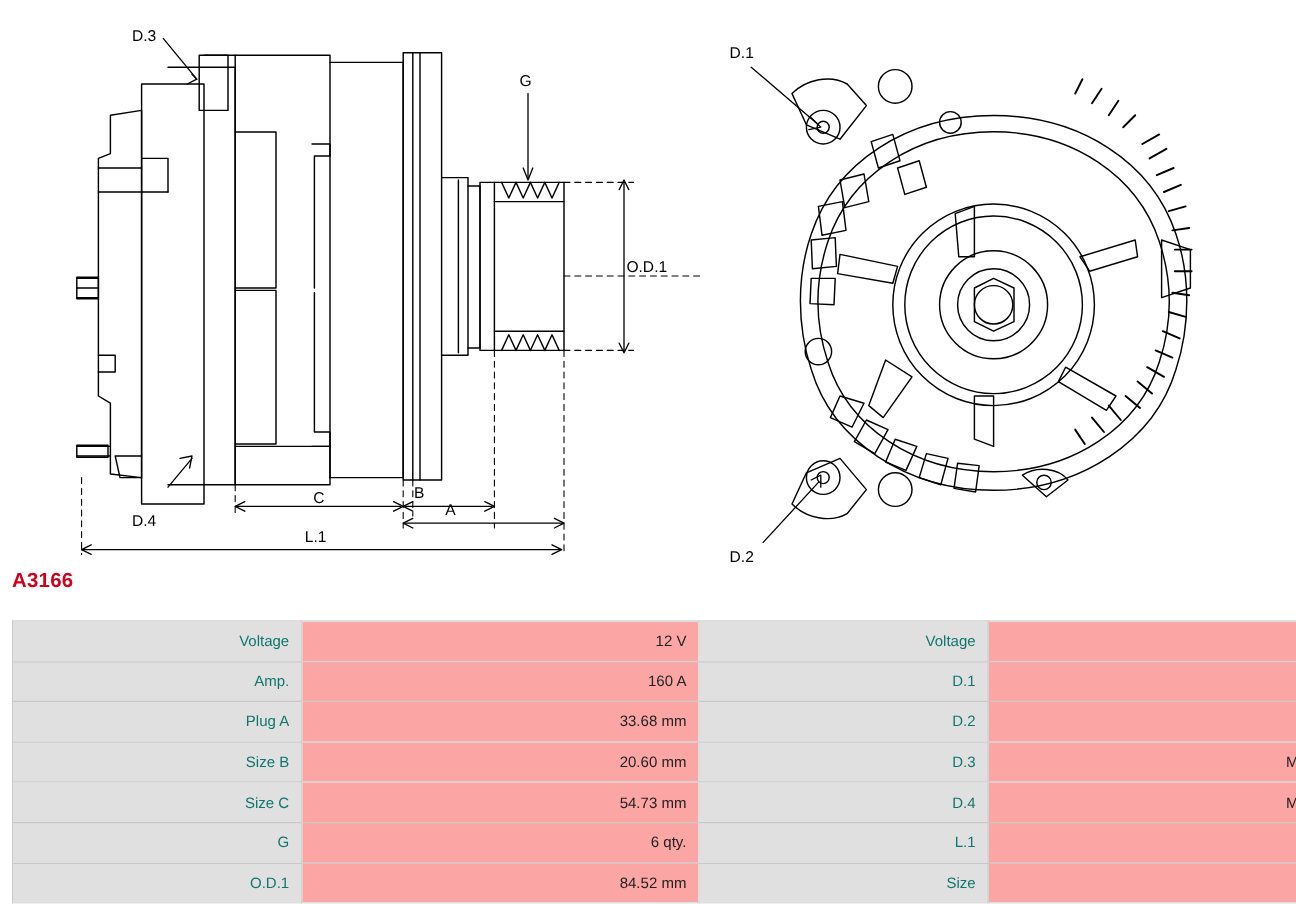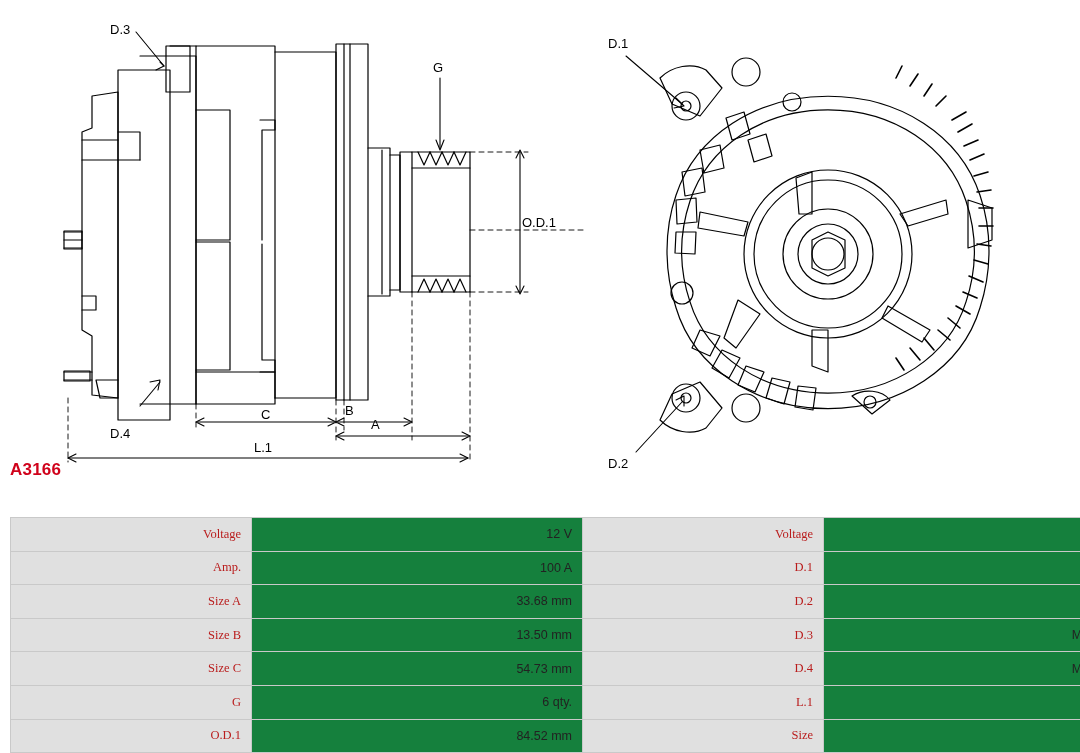--- a/index.html
+++ b/index.html
@@ -33,21 +33,21 @@
   }
   .lbl {
     font-size: 13px;
     fill: #000;
     font-family: "Liberation Sans", sans-serif;
   }
   
   #part-number {
     position: absolute;
     left: 10px;
-    top: 460px;
+    top: 474px;
     font-size: 17px;
     font-weight: bold;
     color: #d0021b;
     letter-spacing: 0.2px;
   }
   
   #spec-table {
     position: absolute;
     left: 10px;
     top: 517px;
@@ -60,26 +60,25 @@
     border: 1px solid #c9c9c9;
     height: 32.6px;
     padding: 0 10px;
     vertical-align: middle;
     white-space: nowrap;
     overflow: hidden;
   }
   td.key {
     background: #e0e0e0;
     text-align: right;
-    color: #b91c1c;
+    color: #0f766e;
     width: 220px;
-    font-family: Liberation Serif, serif;
   }
   td.val {
-    background: #15803d;
+    background: #fca5a5;
     text-align: right;
     color: #222;
     width: 310px;
   }
 </style>
 </head>
 <body>
 
 <div id="page">
 
@@ -279,33 +278,33 @@
   <table id="spec-table">
     <tbody>
       <tr>
         <td class="key">Voltage</td>
         <td class="val">12 V</td>
         <td class="key">Voltage</td>
         <td class="val">AFP</td>
       </tr>
       <tr>
         <td class="key">Amp.</td>
-        <td class="val">100 A</td>
+        <td class="val">160 A</td>
         <td class="key">D.1</td>
         <td class="val">8.50 mm</td>
       </tr>
       <tr>
-        <td class="key">Size A</td>
+        <td class="key">Plug A</td>
         <td class="val">33.68 mm</td>
         <td class="key">D.2</td>
         <td class="val">8.50 mm</td>
       </tr>
       <tr>
         <td class="key">Size B</td>
-        <td class="val">13.50 mm</td>
+        <td class="val">20.60 mm</td>
         <td class="key">D.3</td>
         <td class="val">M8x1.25 mm</td>
       </tr>
       <tr>
         <td class="key">Size C</td>
         <td class="val">54.73 mm</td>
         <td class="key">D.4</td>
         <td class="val">M8x1.25 mm</td>
       </tr>
       <tr>

